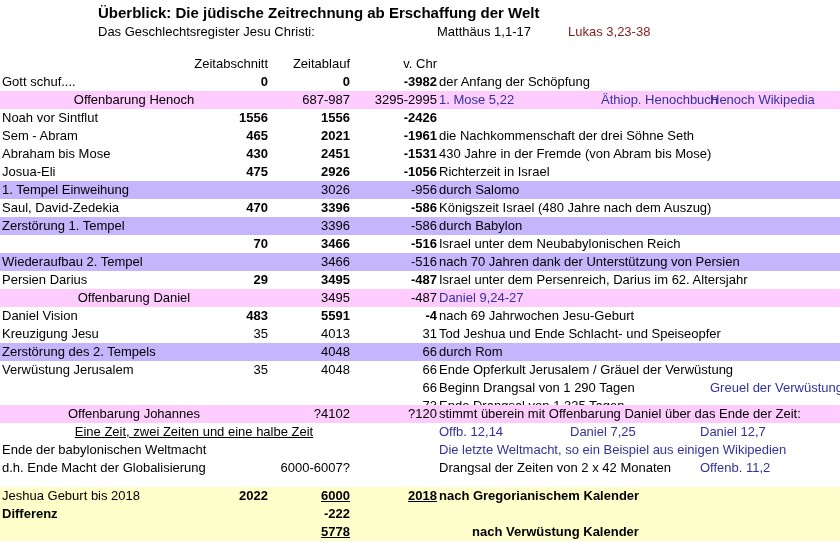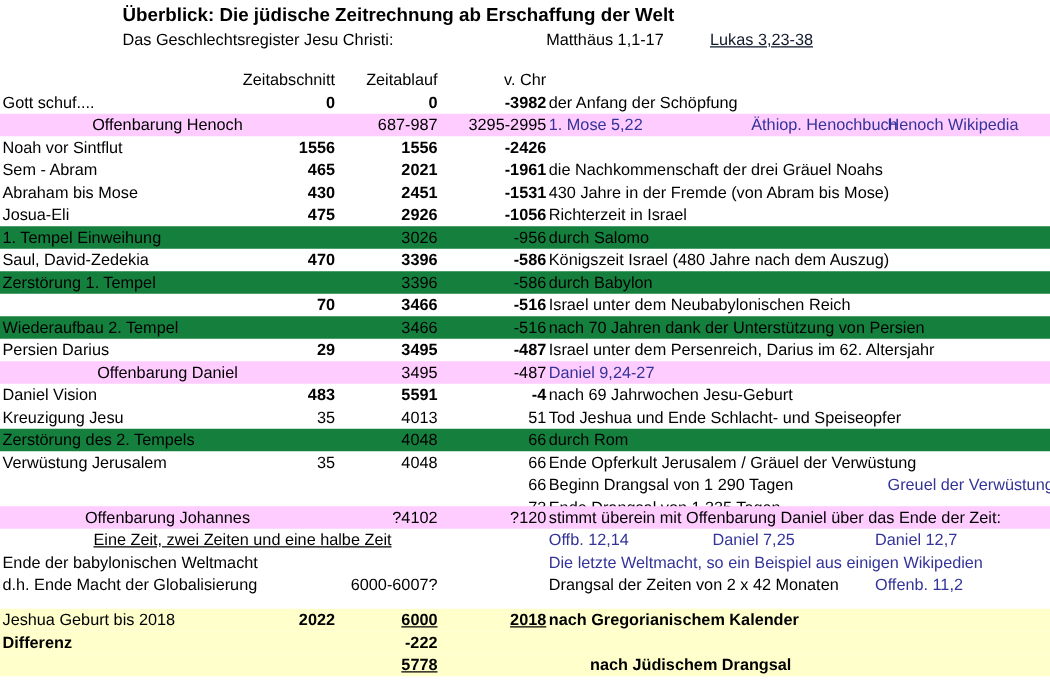--- a/index.html
+++ b/index.html
@@ -40,36 +40,35 @@
     position: absolute;
     left: 437px;
     top: 24px;
     color: #000000;
     white-space: nowrap;
   }
   .hdr-link2 {
     position: absolute;
     left: 568px;
     top: 24px;
-    color: #0f172a;
-    white-space: nowrap;
-    text-decoration: underline;
+    color: #7f1d1d;
+    white-space: nowrap;
   }
 
   
   .row {
     position: absolute;
     left: 0;
     width: 840px;
     height: 18px;
     line-height: 18px;
     white-space: nowrap;
   }
   .row.pink   { background: #ffccff; }
-  .row.cyan   { background: #15803d; }
+  .row.cyan   { background: #c4b5fd; }
   .row.yellow { background: #ffffcc; }
 
   .c-label {
     position: absolute;
     left: 2px;
     top: 0;
   }
   .c-label.center {
     left: 0;
     width: 268px;
@@ -166,21 +165,21 @@
         <span class="c-label">Noah vor Sintflut</span>
         <span class="c-seg b">1556</span>
         <span class="c-flow b">1556</span>
         <span class="c-bc b">-2426</span>
       </div>
       <div class="row" style="top: 127px;">
         <span class="c-label">Sem - Abram</span>
         <span class="c-seg b">465</span>
         <span class="c-flow b">2021</span>
         <span class="c-bc b">-1961</span>
-        <span class="c-desc">die Nachkommenschaft der drei Gräuel Noahs</span>
+        <span class="c-desc">die Nachkommenschaft der drei Söhne Seth</span>
       </div>
       <div class="row" style="top: 145px;">
         <span class="c-label">Abraham bis Mose</span>
         <span class="c-seg b">430</span>
         <span class="c-flow b">2451</span>
         <span class="c-bc b">-1531</span>
         <span class="c-desc">430 Jahre in der Fremde (von Abram bis Mose)</span>
       </div>
       <div class="row" style="top: 163px;">
         <span class="c-label">Josua-Eli</span>
@@ -241,21 +240,21 @@
         <span class="c-label">Daniel Vision</span>
         <span class="c-seg b">483</span>
         <span class="c-flow b">5591</span>
         <span class="c-bc b">-4</span>
         <span class="c-desc">nach 69 Jahrwochen Jesu-Geburt</span>
       </div>
       <div class="row" style="top: 325px;">
         <span class="c-label">Kreuzigung Jesu</span>
         <span class="c-seg">35</span>
         <span class="c-flow">4013</span>
-        <span class="c-bc">51</span>
+        <span class="c-bc">31</span>
         <span class="c-desc">Tod Jeshua und Ende Schlacht- und Speiseopfer</span>
       </div>
       <div class="row cyan" style="top: 343px;">
         <span class="c-label">Zerstörung des  2. Tempels</span>
         <span class="c-seg"></span>
         <span class="c-flow">4048</span>
         <span class="c-bc">66</span>
         <span class="c-desc">durch Rom</span>
       </div>
       <div class="row" style="top: 361px;">
@@ -316,16 +315,16 @@
     <span class="c-desc b">nach Gregorianischem Kalender</span>
   </div>
 
   <div class="row yellow" style="top:505px;">
     <span class="c-label blue-strong">Differenz</span>
     <span class="c-flow b blue-strong">-222</span>
   </div>
 
   <div class="row yellow" style="top:523px;">
     <span class="c-flow b u">5778</span>
-    <span class="c-desc b" style="left:472px;">nach Jüdischem Drangsal</span>
+    <span class="c-desc b" style="left:472px;">nach Verwüstung Kalender</span>
   </div>
 
 </div>
 
 </body></html>

